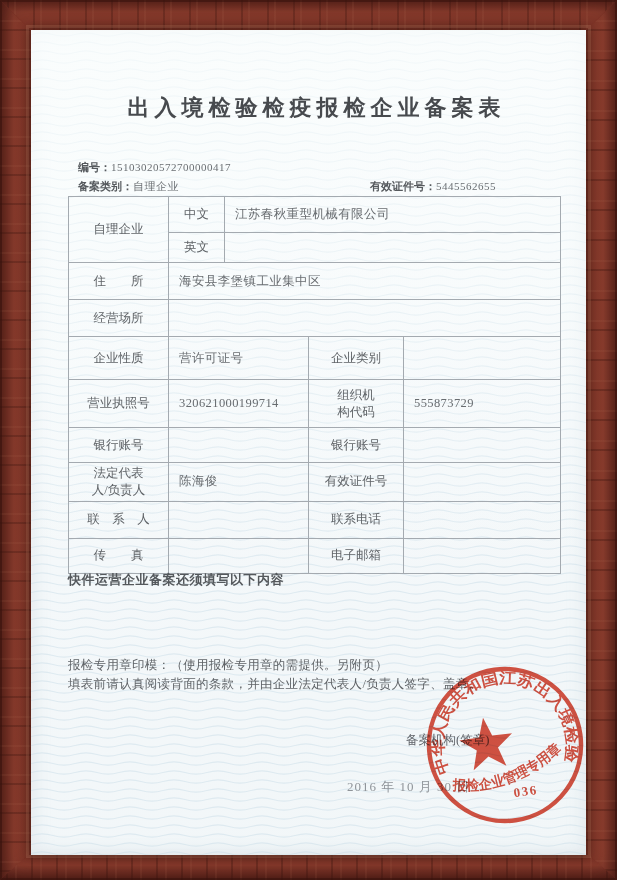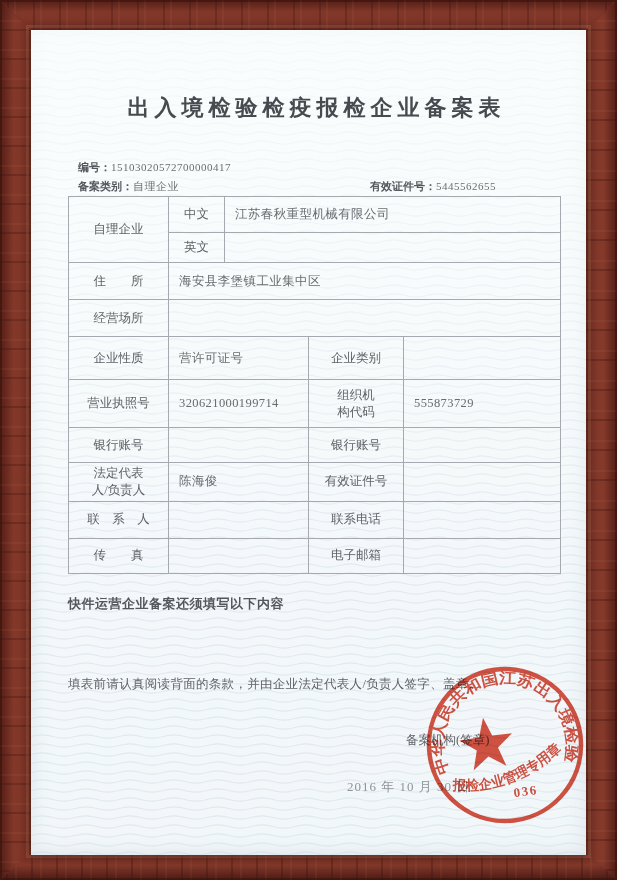--- a/index.html
+++ b/index.html
@@ -46,21 +46,21 @@
   .meta-value{color:#6b6f73;letter-spacing:.5px;}
 
   table{border-collapse:collapse;table-layout:fixed;}
   td{border:1px solid #a4aab0;font-size:12.5px;line-height:1.35;overflow:hidden;}
   td.lbl{text-align:center;color:#5f6367;white-space:pre-line;padding:2px 3px;}
   td.val{color:#686c70;padding:2px 4px 2px 10px;text-align:left;letter-spacing:.4px;}
   .r1{height:36px}.r2{height:30px}.r3{height:37px}.r4{height:37px}.r5{height:43px}
   .r6{height:48px}.r7{height:35px}.r8{height:36px}.r9{height:37px}.r10{height:35px}
   .rex{height:42px}
 
-  .section-heading{font-size:13px;font-weight:bold;color:#54585c;letter-spacing:.5px;margin-top:24px;}
+  .section-heading{font-size:13px;font-weight:bold;color:#54585c;letter-spacing:.5px;}
   .note-line{font-size:12.5px;color:#5f6367;line-height:18px;letter-spacing:.3px;}
   .org-label{font-size:12.5px;color:#60646a;}
   .date-line{font-size:13px;color:#8f9499;letter-spacing:1px;}
 
   .stamp{left:384px;top:625px;mix-blend-mode:multiply;opacity:.9;}
   .stamp text{font-family:"Liberation Serif","DejaVu Serif",serif;font-weight:bold;}
 </style>
 </head>
 <body>
 
@@ -159,20 +159,21 @@
         <td class="val" colspan="2"></td>
         <td class="lbl">电子邮箱</td>
         <td class="val"></td>
       </tr>
     </tbody>
       </table>
 
     <div class="abs section-heading" style="left:37px;top:541px;">快件运营企业备案还须填写以下内容</div>
 
 
+    <div class="abs note-line" style="left:37px;top:626px;width:500px;">报检专用章印模：（使用报检专用章的需提供。另附页）</div>
     <div class="abs note-line" style="left:37px;top:645px;width:500px;">填表前请认真阅读背面的条款，并由企业法定代表人/负责人签字、盖章。</div>
 
     <div class="abs org-label" style="left:334px;top:702px;margin-left:41px;">备案机构(签章)</div>
     <div class="abs date-line" style="left:316px;top:748px;">2016 年 10 月 30 日</div>
 
     <svg class="abs stamp" width="180" height="180" viewBox="0 0 180 180">
       <g transform="rotate(-8 90 90)" fill="#d5402e" stroke="none">
         <circle cx="90" cy="90" r="76" fill="none" stroke="#d5402e" stroke-width="4.5"></circle>
         <defs>
           <path id="ringPath" d="M 31.7,111.2 A 62,62 0 1 1 148.3,111.2" fill="none"></path>

